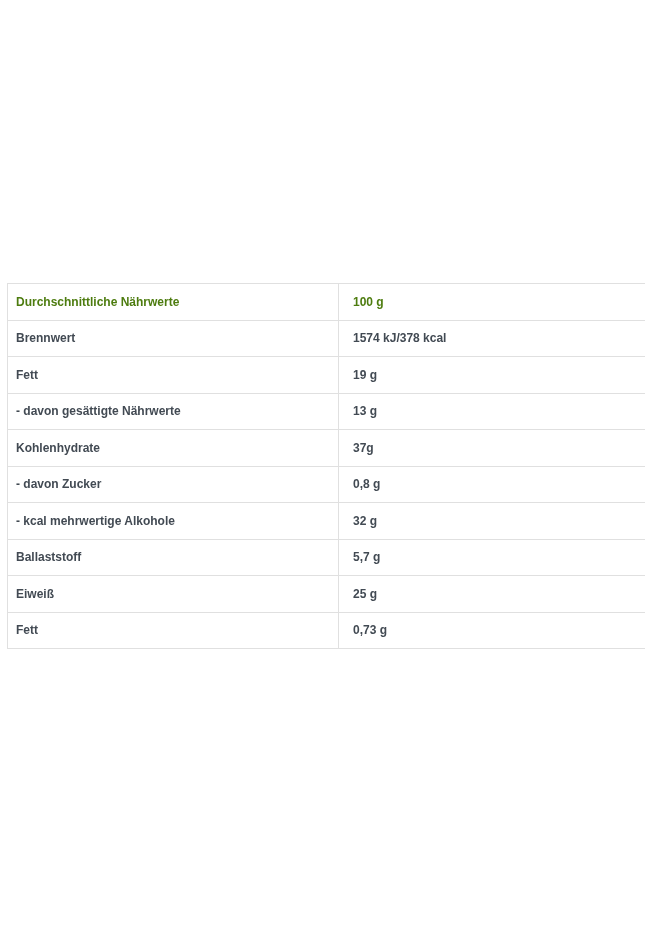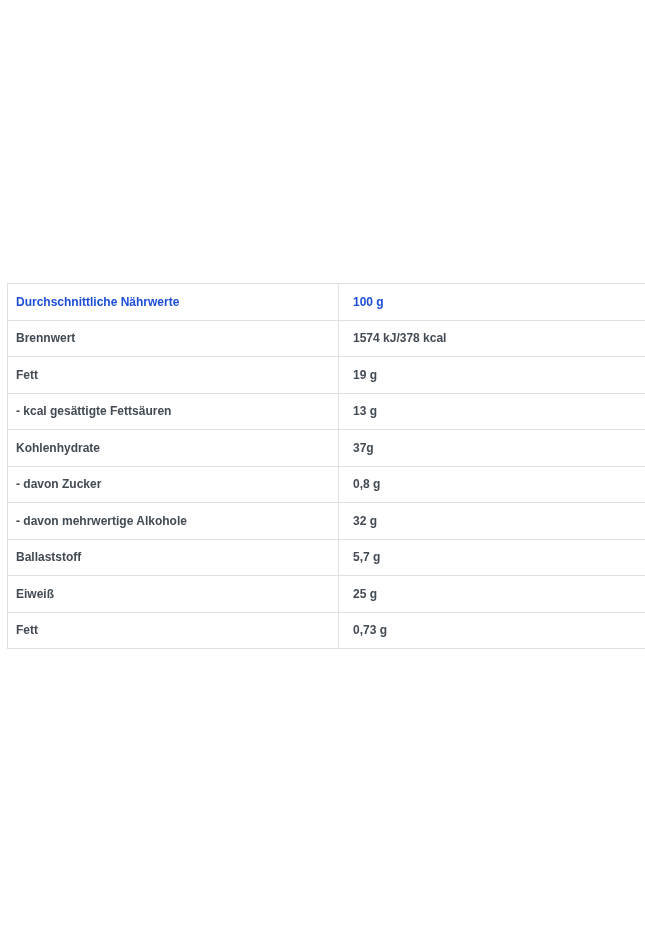--- a/index.html
+++ b/index.html
@@ -32,21 +32,21 @@
     padding: 0 8px 0 8px;
     text-align: left;
     vertical-align: middle;
     font-weight: bold;
     white-space: nowrap;
     overflow: hidden;
     line-height: 1.2;
   }
   .nutrition-table th {
     font-weight: bold;
-    color: #1d4ed8;
+    color: #4d7c0f;
   }
   .nutrition-table .col-label {
     width: 314px;
   }
   .nutrition-table .col-value {
     width: 319px;
     padding-left: 14px;
   }
 </style>
 </head>
@@ -63,33 +63,33 @@
     <tbody>
       <tr>
         <td class="col-label">Brennwert</td>
         <td class="col-value">1574 kJ/378 kcal</td>
       </tr>
       <tr>
         <td class="col-label">Fett</td>
         <td class="col-value">19 g</td>
       </tr>
       <tr>
-        <td class="col-label">- kcal gesättigte Fettsäuren</td>
+        <td class="col-label">- davon gesättigte Nährwerte</td>
         <td class="col-value">13 g</td>
       </tr>
       <tr>
         <td class="col-label">Kohlenhydrate</td>
         <td class="col-value">37g</td>
       </tr>
       <tr>
         <td class="col-label">- davon Zucker</td>
         <td class="col-value">0,8 g</td>
       </tr>
       <tr>
-        <td class="col-label">- davon mehrwertige Alkohole</td>
+        <td class="col-label">- kcal mehrwertige Alkohole</td>
         <td class="col-value">32 g</td>
       </tr>
       <tr>
         <td class="col-label">Ballaststoff</td>
         <td class="col-value">5,7 g</td>
       </tr>
       <tr>
         <td class="col-label">Eiweiß</td>
         <td class="col-value">25 g</td>
       </tr>

